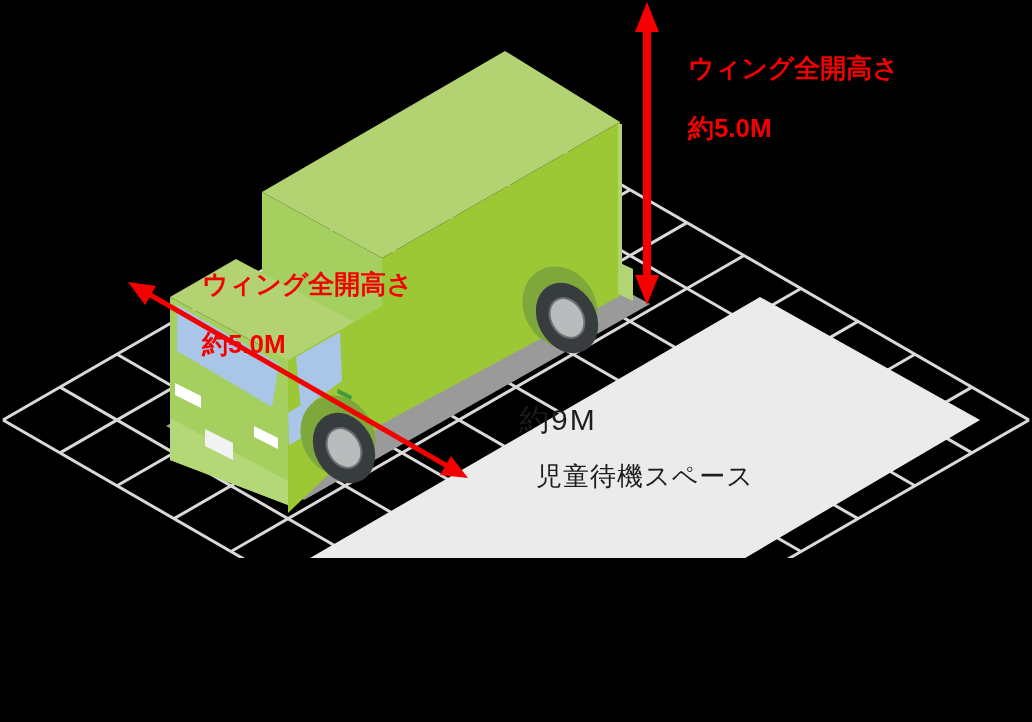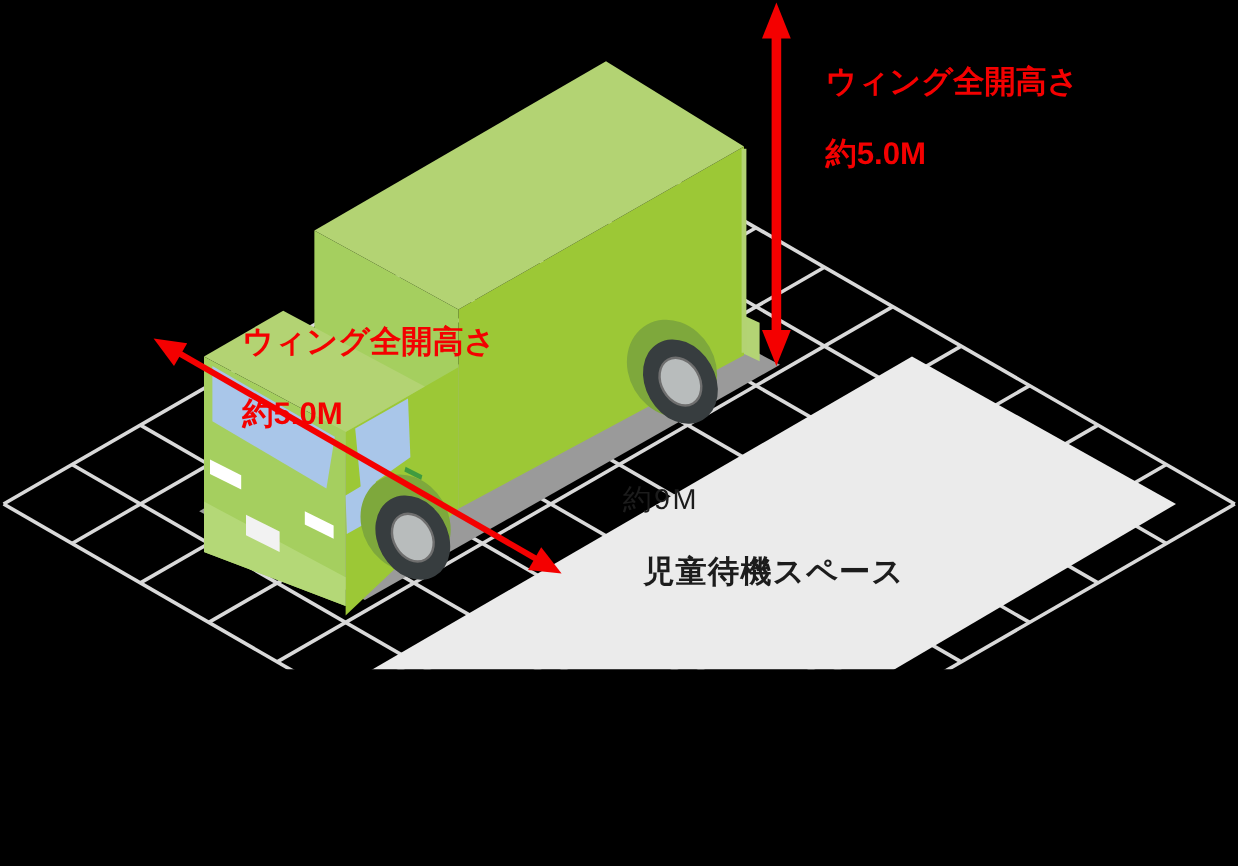--- a/index.html
+++ b/index.html
@@ -8,22 +8,22 @@
     width:1032px;height:558px;
     background:#000;
     overflow:hidden;
     font-family:"Liberation Sans","DejaVu Sans",sans-serif;
   }
   #scene{position:absolute;left:0;top:0;}
   .label{position:absolute;white-space:pre;line-height:1.16;}
   .label-red{color:#f40000;font-weight:bold;font-size:26px;}
   #label-wing-height{left:659px;top:23px;}
   #label-wing-width{left:173px;top:239px;}
-  #label-9m{left:519px;top:403px;color:#1c1c1c;font-size:24px;font-weight:normal;letter-spacing:2px;}
-  #label-waiting-space{left:536px;top:461px;color:#1c1c1c;font-size:26px;font-weight:bold;letter-spacing:1px;text-align:right;}
+  #label-9m{left:519px;top:403px;color:#1c1c1c;font-size:30px;font-weight:normal;letter-spacing:2px;}
+  #label-waiting-space{left:536px;top:461px;color:#1c1c1c;font-size:26px;font-weight:normal;letter-spacing:1px;text-align:right;}
 </style>
 </head>
 <body>
 
 <div id="canvas">
   <svg id="scene" width="1032" height="722" viewBox="0 0 1032 722">
 
     <g id="iso-grid" stroke="#d9d9d9" stroke-width="3" fill="none">
         <line x1="3" y1="420" x2="516" y2="124"></line>
         <line x1="3" y1="420" x2="516" y2="716"></line>

